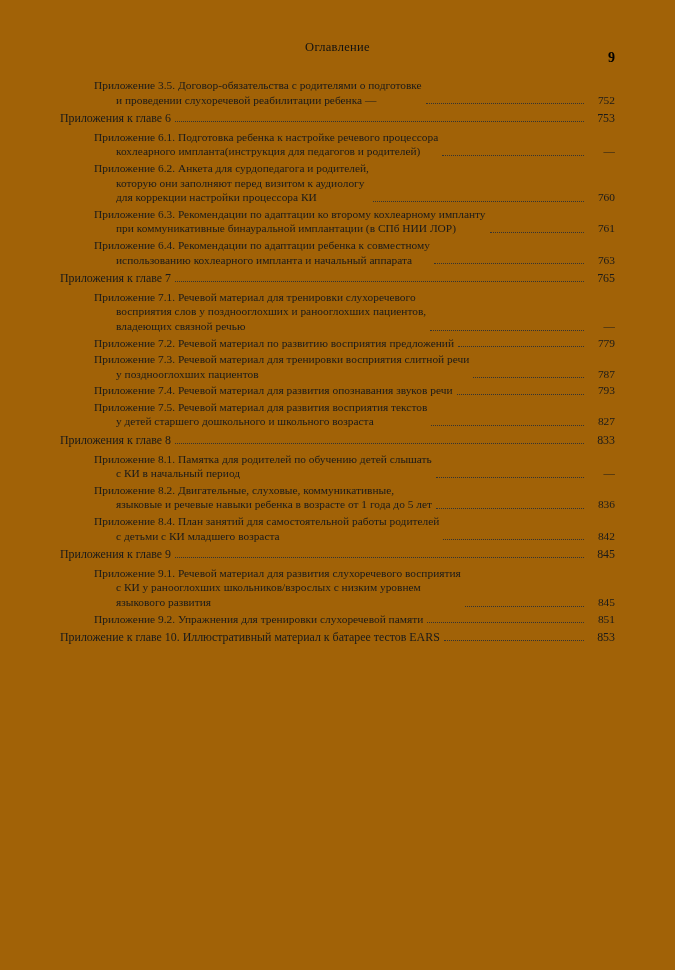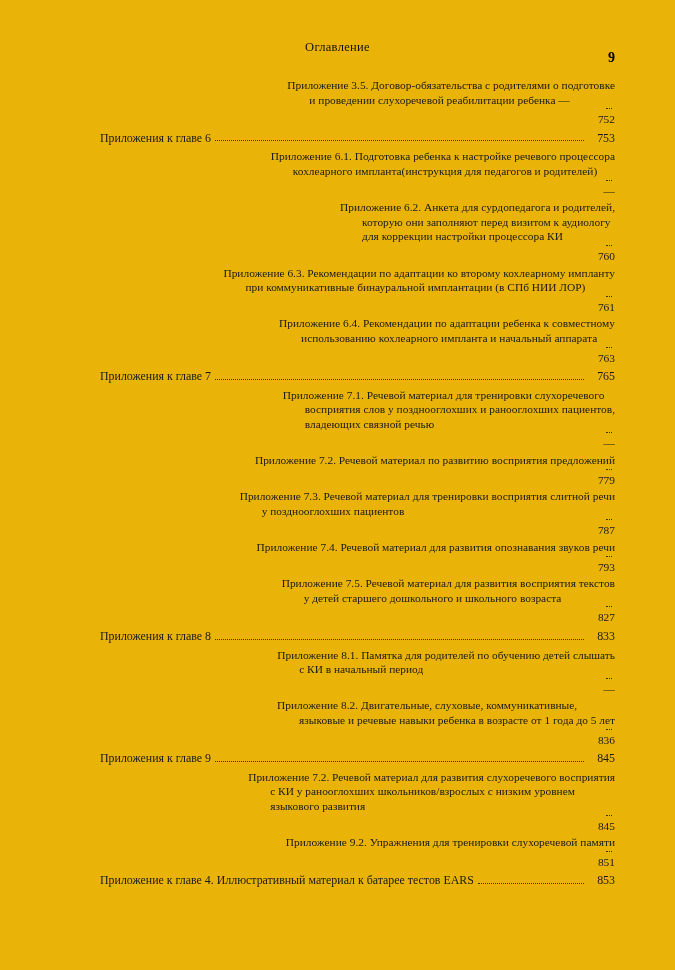--- a/index.html
+++ b/index.html
@@ -14,21 +14,21 @@
     color: #1a1a1a;
     position: relative;
     overflow: hidden;
   }
   .page {
     position: absolute;
     left: 0;
     top: 0;
     width: 675px;
     height: 970px;
-    background: #eab308;
+    background: #a16207;
   }
   .content {
     position: absolute;
     left: 60px;
     top: 40px;
     width: 555px;
   }
   .header {
     display: flex;
     align-items: baseline;
@@ -82,22 +82,22 @@
     margin-top: 4px;
     margin-bottom: 4px;
   }
   .entry.level-chapter .txt,
   .entry.level-chapter .pg {
     font-size: 11.9px;
   }
   .entry.level-chapter .leader {
     margin-bottom: 4px;
   }
-  .ind-0 { padding-left: 0px; margin-left: 40px; }
-  .ind-1 { padding-left: 34px; flex-direction: column; }
+  .ind-0 { padding-left: 0px; }
+  .ind-1 { padding-left: 34px; }
   .txt .cont {
     display: block;
     padding-left: 22px;
   }
 </style>
 </head>
 <body>
 
 <div class="page">
   <div class="content">
@@ -176,36 +176,41 @@
         <div class="entry ind-1">
           <span class="txt"><span style="display: block;">Приложение 8.1. Памятка для родителей по обучению детей слышать</span><span class="cont">с КИ в начальный период</span></span>
           <span class="leader"></span>
           <span class="pg">—</span>
         </div>
         <div class="entry ind-1">
           <span class="txt"><span style="display: block;">Приложение 8.2. Двигательные, слуховые, коммуникативные,</span><span class="cont">языковые и речевые навыки ребенка в возрасте от 1 года до 5 лет</span></span>
           <span class="leader"></span>
           <span class="pg">836</span>
         </div>
+        <div class="entry ind-1">
+          <span class="txt"><span style="display: block;">Приложение 8.4. План занятий для самостоятельной работы родителей</span><span class="cont">с детьми с КИ младшего возраста</span></span>
+          <span class="leader"></span>
+          <span class="pg">842</span>
+        </div>
         <div class="entry level-chapter ind-0">
           <span class="txt"><span style="display: block;">Приложения к главе 9</span></span>
           <span class="leader"></span>
           <span class="pg">845</span>
         </div>
         <div class="entry ind-1">
-          <span class="txt"><span style="display: block;">Приложение 7.2. Речевой материал для развития слухоречевого восприятия</span><span class="cont">с КИ у ранооглохших школьников/взрослых с низким уровнем</span><span class="cont">языкового развития</span></span>
+          <span class="txt"><span style="display: block;">Приложение 9.1. Речевой материал для развития слухоречевого восприятия</span><span class="cont">с КИ у ранооглохших школьников/взрослых с низким уровнем</span><span class="cont">языкового развития</span></span>
           <span class="leader"></span>
           <span class="pg">845</span>
         </div>
         <div class="entry ind-1">
           <span class="txt"><span style="display: block;">Приложение 9.2. Упражнения для тренировки слухоречевой памяти</span></span>
           <span class="leader"></span>
           <span class="pg">851</span>
         </div>
         <div class="entry level-chapter ind-0">
-          <span class="txt"><span style="display: block;">Приложение к главе 4. Иллюстративный материал к батарее тестов EARS</span></span>
+          <span class="txt"><span style="display: block;">Приложение к главе 10. Иллюстративный материал к батарее тестов EARS</span></span>
           <span class="leader"></span>
           <span class="pg">853</span>
         </div>
       </div>
 
   </div>
 </div>
 
 </body></html>

